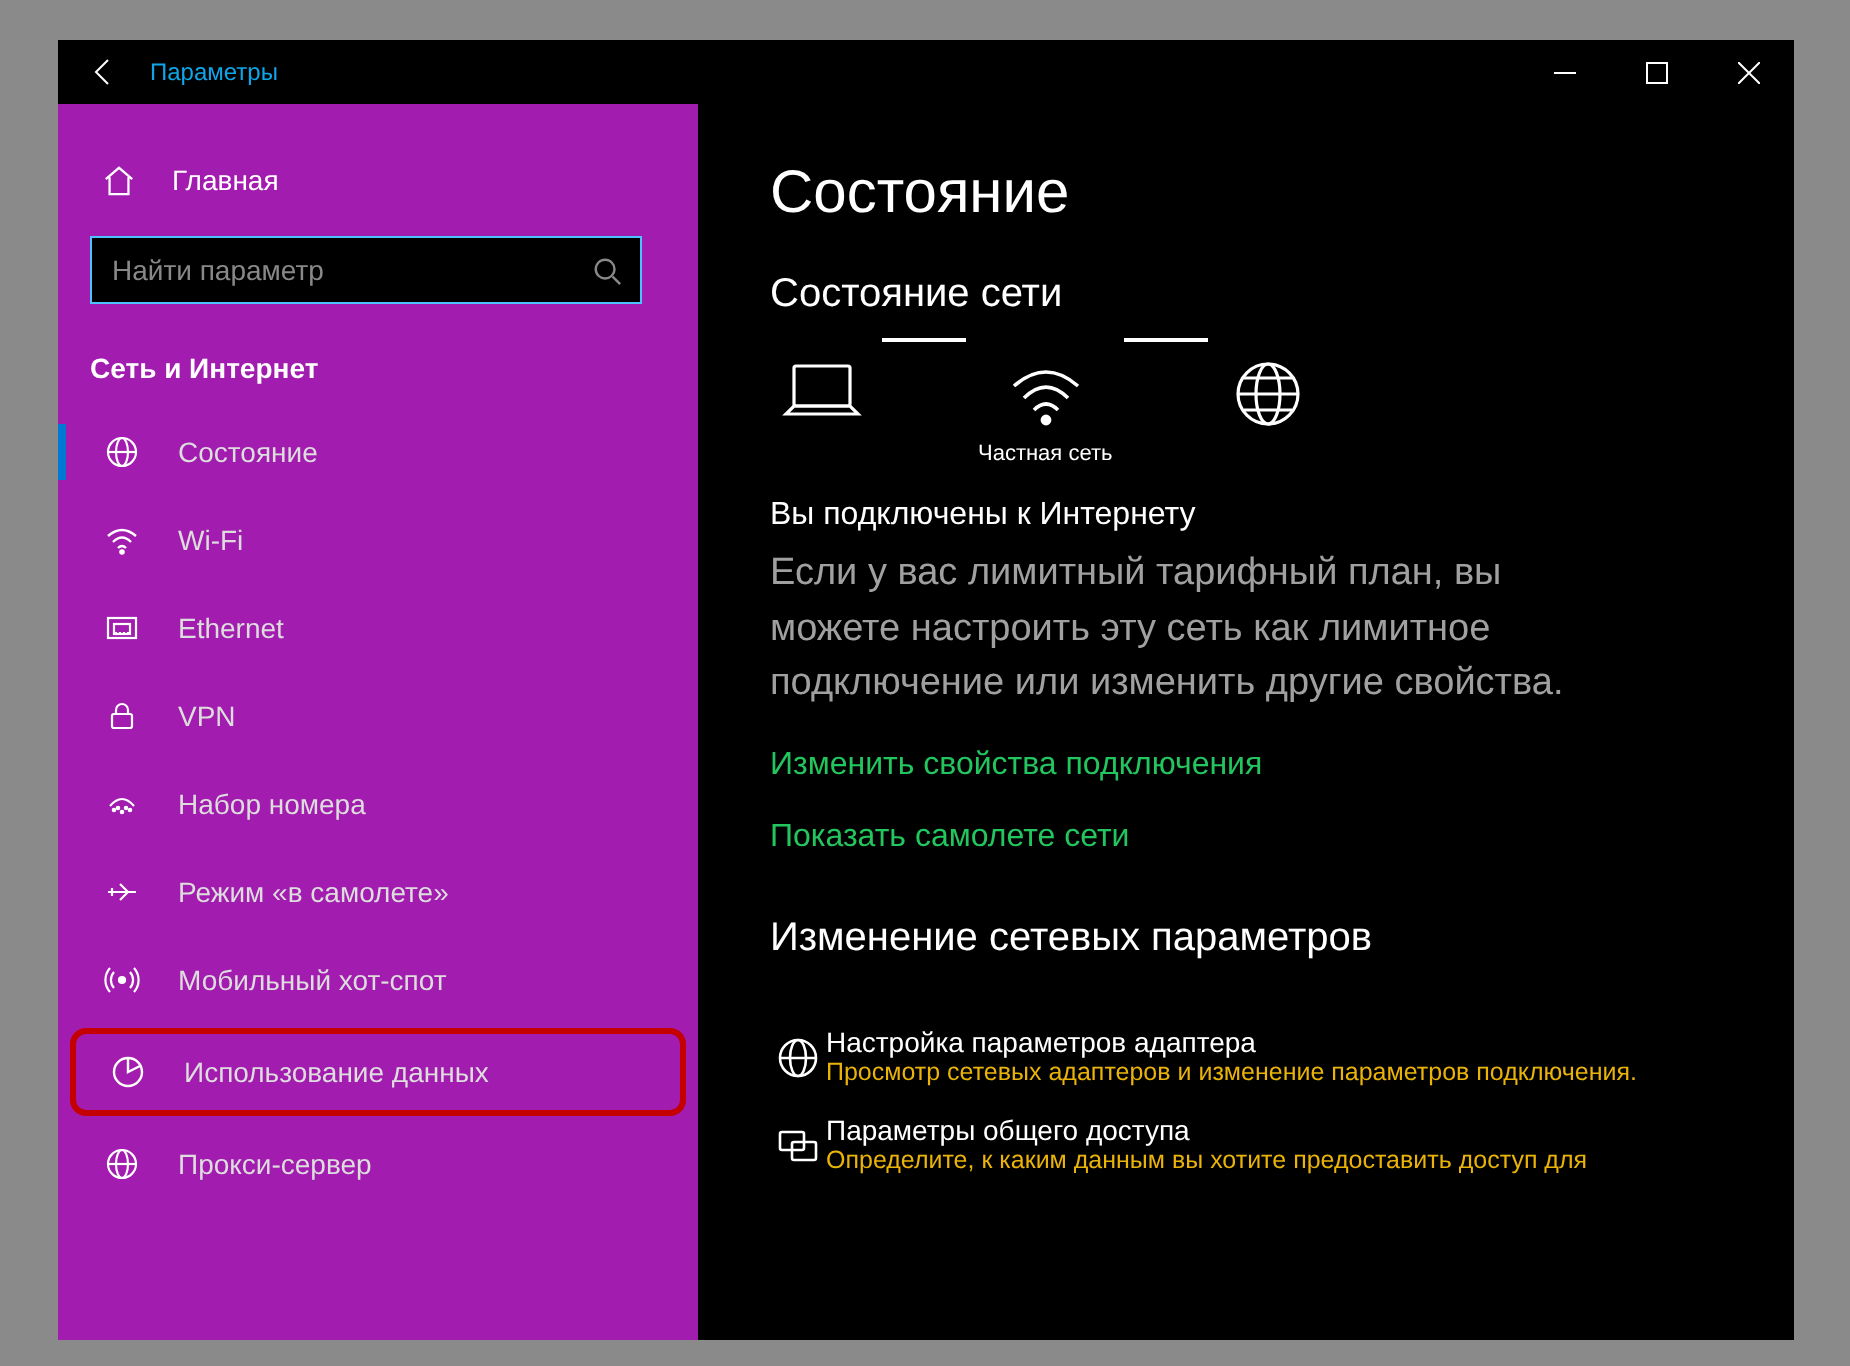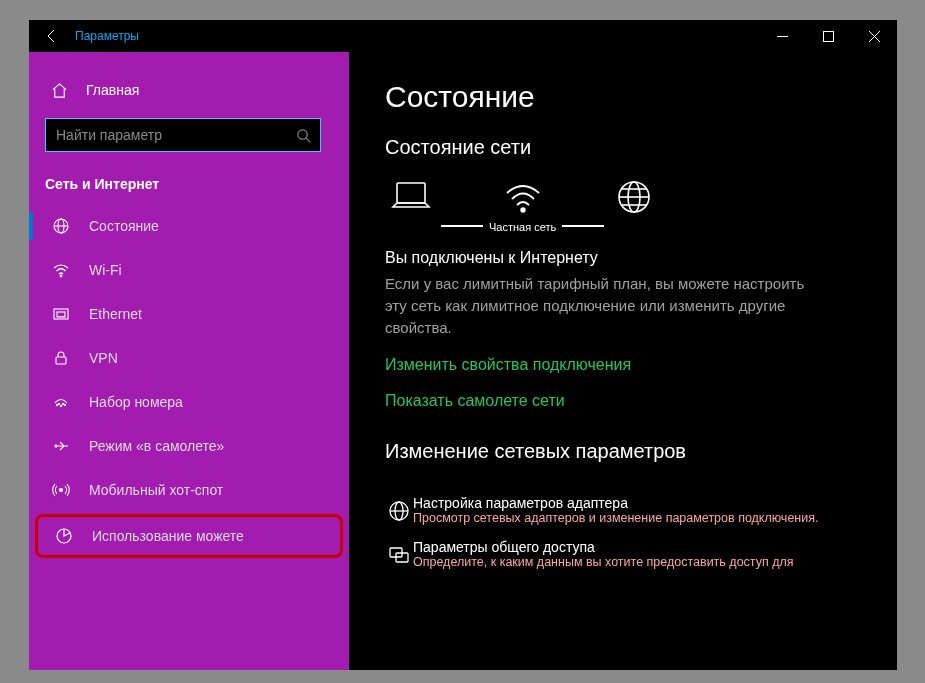--- a/index.html
+++ b/index.html
@@ -155,21 +155,21 @@
     font-weight: 300;
     margin-bottom: 22px;
   }
   .content h2 {
     font-size: 20px;
     font-weight: 400;
     margin-bottom: 18px;
   }
   .netgraph {
     display: flex;
-    align-items: flex-end;
+    align-items: flex-start;
     justify-content: flex-start;
     gap: 0;
     margin: 8px 0 6px 2px;
   }
   .netgraph .node {
     display: flex;
     flex-direction: column;
     align-items: center;
     gap: 4px;
   }
@@ -187,21 +187,21 @@
     height: 14px;
   }
   .netstatus {
     margin-top: 14px;
   }
   .netstatus .headline {
     font-size: 16px;
     margin-bottom: 6px;
   }
   .netstatus .desc {
-    font-size: 15px;
+    font-size: 19px;
     color: #a0a0a0;
     line-height: 1.45;
     max-width: 430px;
   }
   .link {
     color: #22c55e;
     font-size: 16px;
     margin-top: 18px;
     display: block;
     cursor: pointer;
@@ -219,21 +219,21 @@
     display: flex;
     align-items: center;
     justify-content: center;
     margin-top: 2px;
   }
   .option-row .txt .title {
     font-size: 14px;
   }
   .option-row .txt .sub {
     font-size: 12.5px;
-    color: #fca5a5;
+    color: #eab308;
     max-width: 430px;
   }
   svg { display: block; }
 </style>
 </head>
 <body>
 
 <div class="window">
   <div class="titlebar">
     <div class="back">
@@ -371,23 +371,33 @@
           <span>Мобильный хот-спот</span>
         </div>
 
         <div class="nav-item highlighted">
           <span class="icon">
             <svg width="18" height="18" viewBox="0 0 18 18" stroke="#fff" fill="none" stroke-width="1.2">
                 <circle cx="9" cy="9" r="7"></circle>
                 <path d="M9 2 L9 9 L15 6"></path>
               </svg>
           </span>
-          <span>Использование можете</span>
-        </div>
-
+          <span>Использование данных</span>
+        </div>
+
+        <div class="nav-item">
+          <span class="icon">
+            <svg width="18" height="18" viewBox="0 0 18 18" stroke="#fff" fill="none" stroke-width="1.1">
+                <circle cx="9" cy="9" r="7"></circle>
+                <ellipse cx="9" cy="9" rx="3" ry="7"></ellipse>
+                <line x1="2" y1="9" x2="16" y2="9"></line>
+              </svg>
+          </span>
+          <span>Прокси-сервер</span>
+        </div>
 
       </div>
     </div>
 
     <div class="content">
       <h1>Состояние</h1>
       <h2>Состояние сети</h2>
 
       <div class="netgraph">
         <div class="node">

